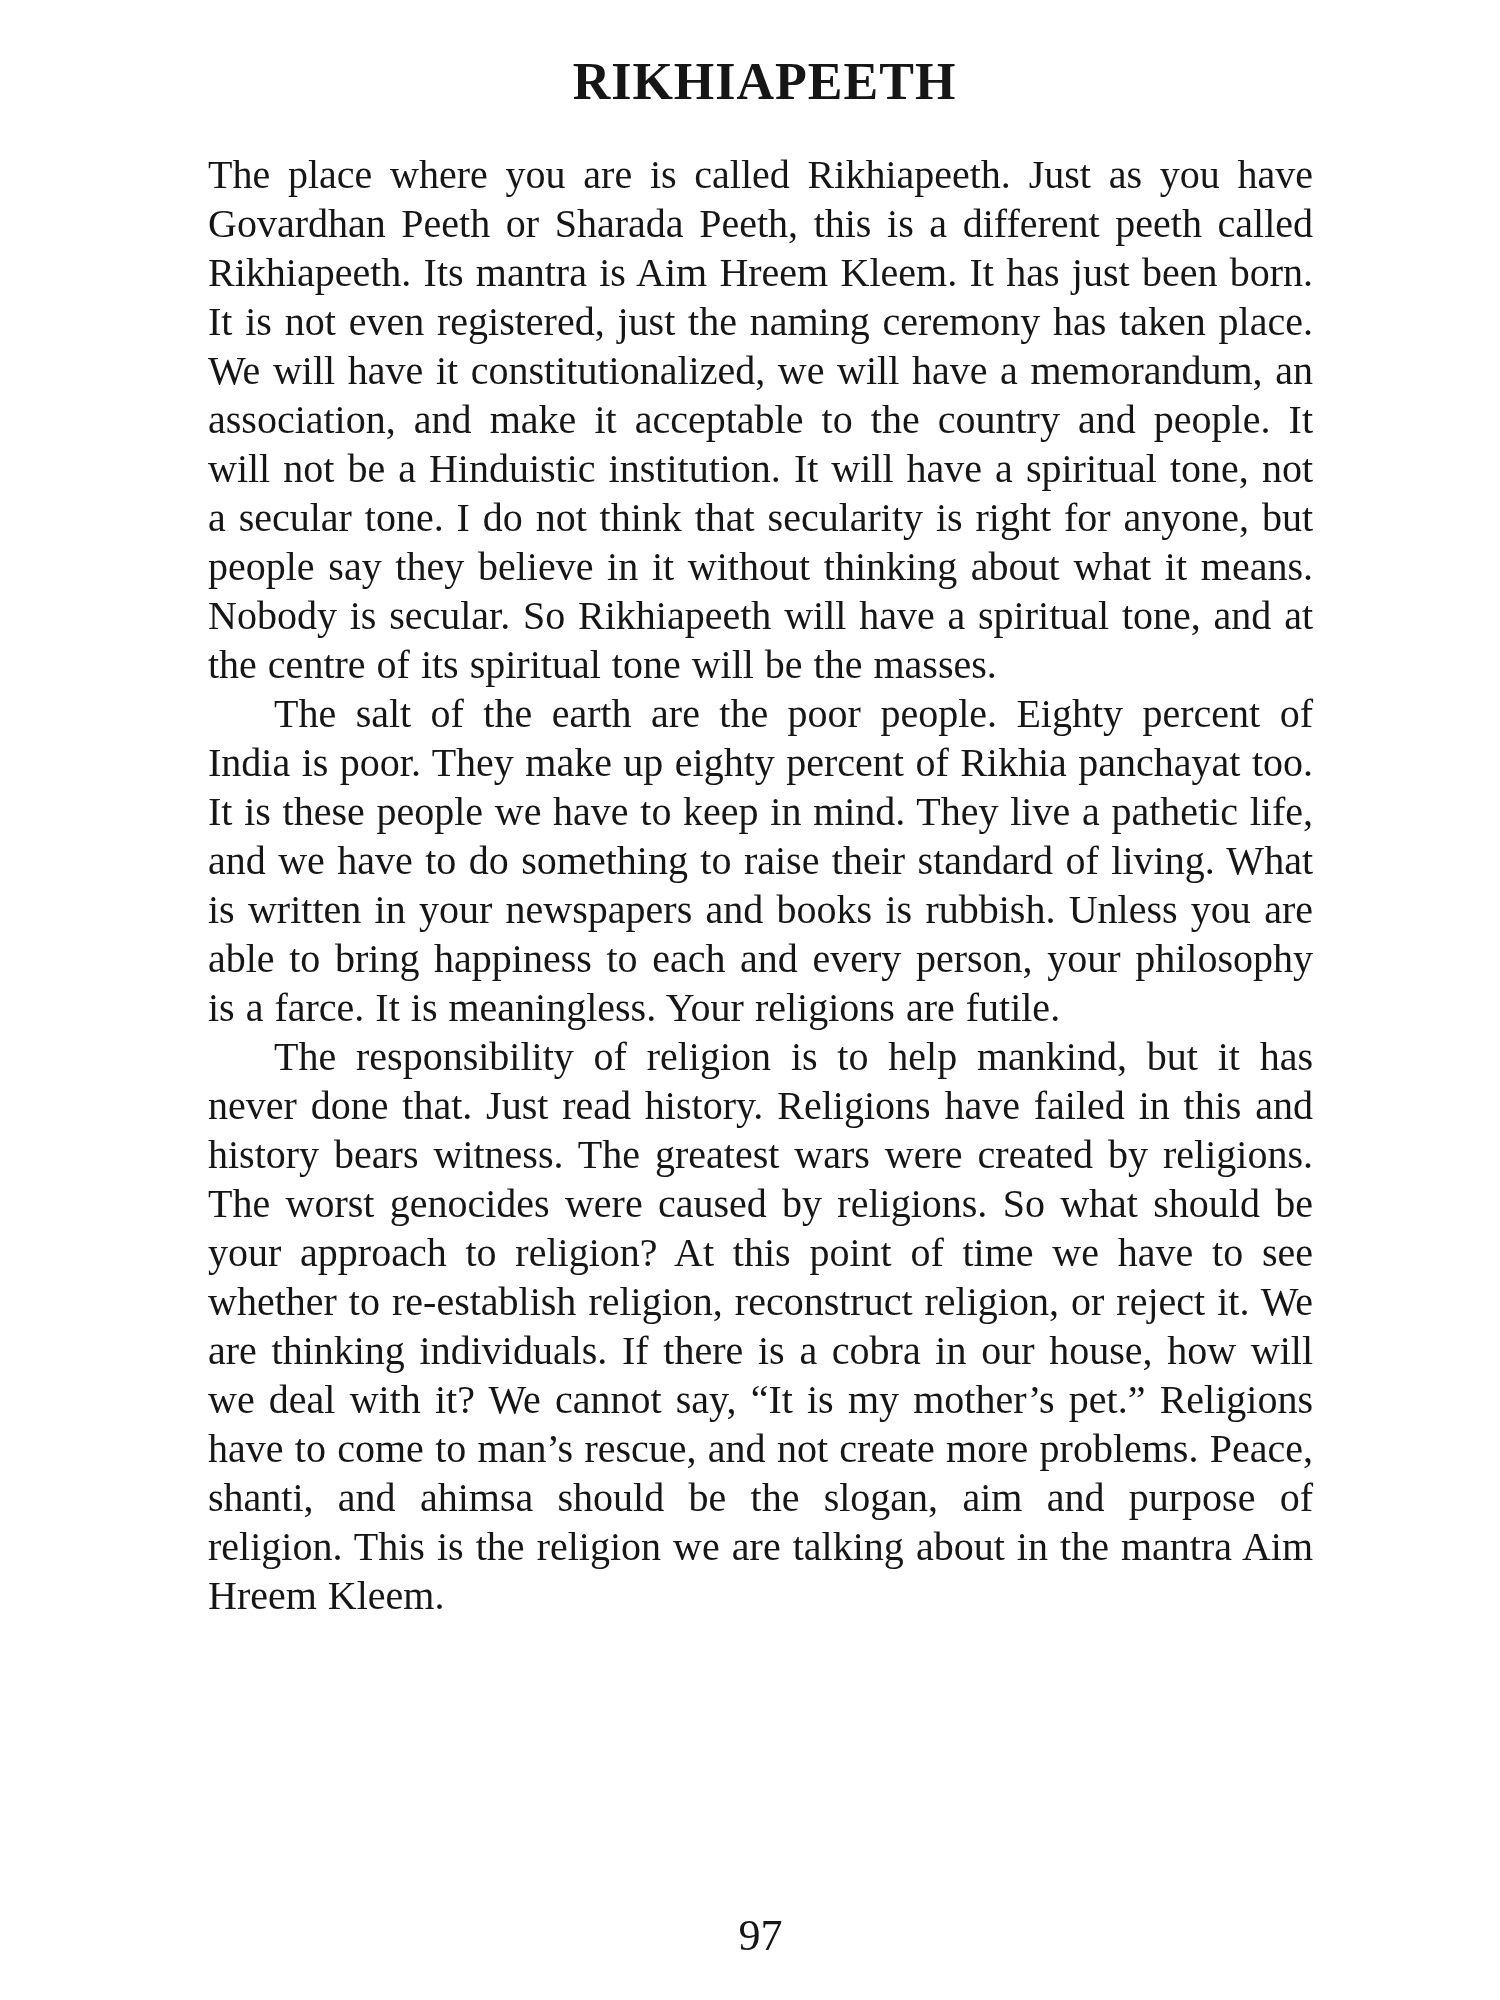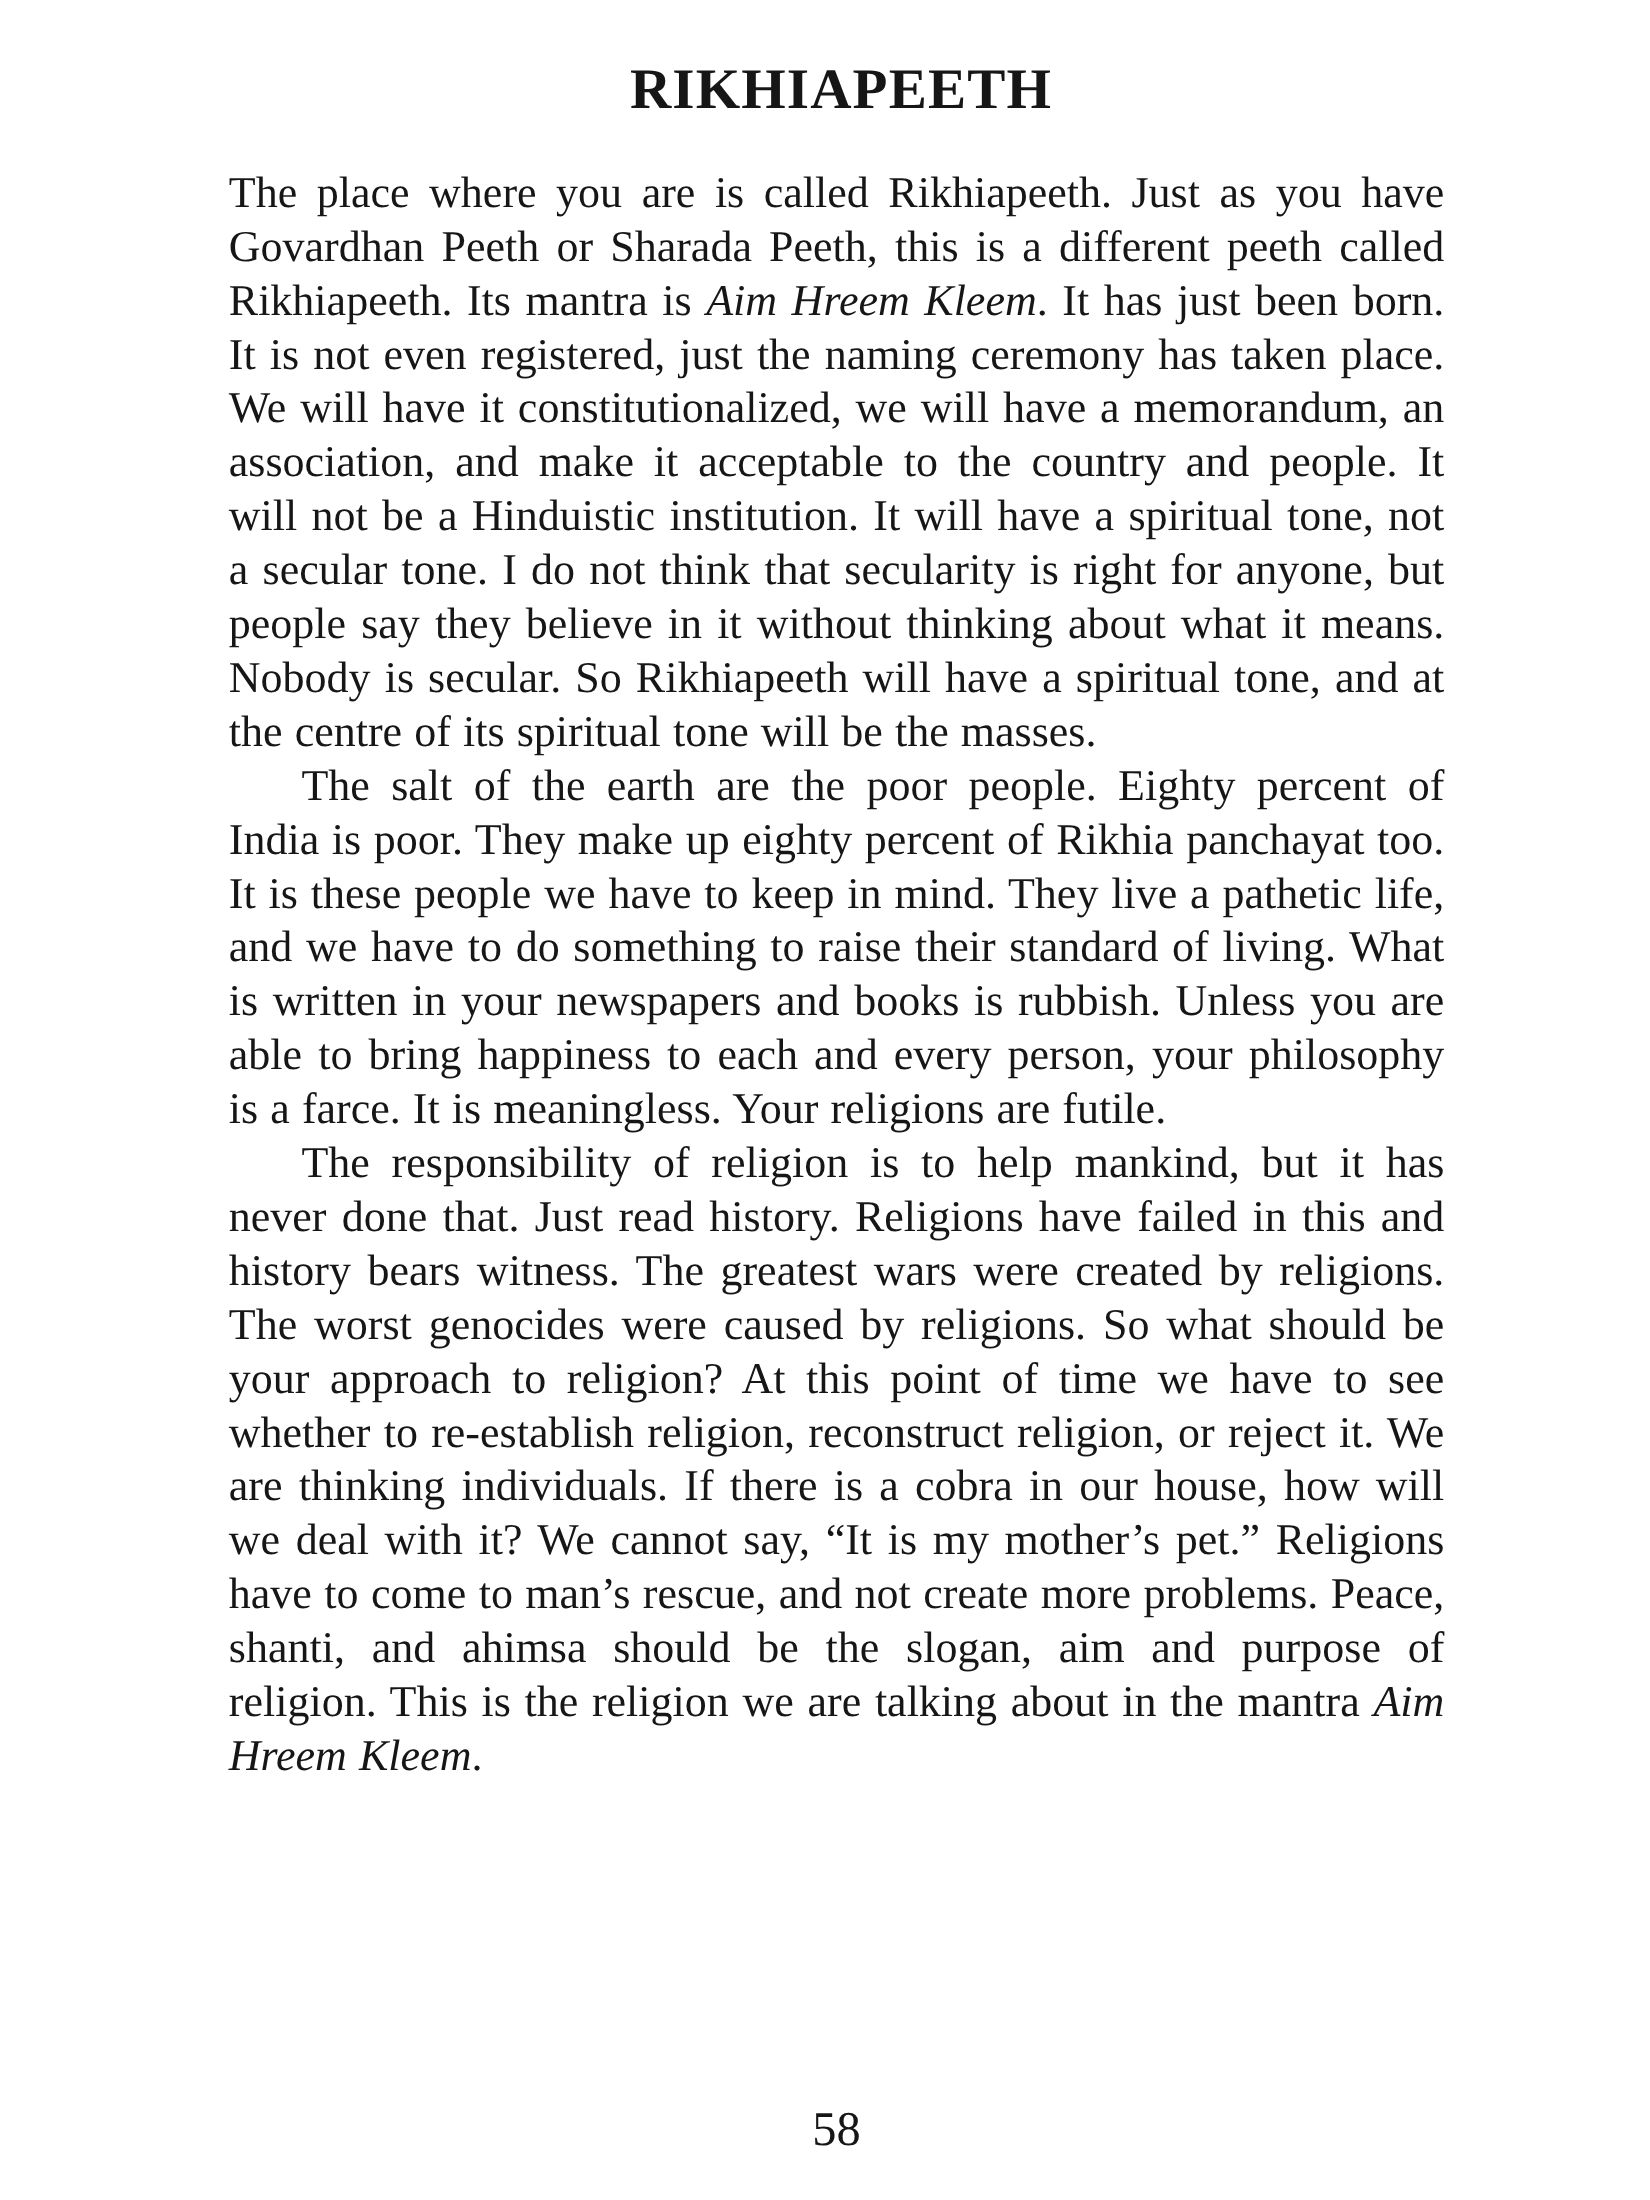--- a/index.html
+++ b/index.html
@@ -39,21 +39,20 @@
     word-spacing: 1px;
   }
   .body-text p {
     margin: 0;
     padding: 0;
   }
   .body-text p.indented {
     text-indent: 66px;
   }
   .it {
-    font-style: italic;
   }
   .page-number {
     position: absolute;
     top: 1912px;
     left: 208px;
     width: 1105px;
     text-align: center;
     font-size: 44px;
     line-height: 48px;
   }
@@ -68,15 +67,15 @@
   <div class="body-text">
 
     <p><span>The place where you are is called Rikhiapeeth. Just as you have Govardhan Peeth or Sharada Peeth, this is a different peeth called Rikhiapeeth. Its mantra is </span><span class="it">Aim Hreem Kleem</span><span>. It has just been born. It is not even registered, just the naming ceremony has taken place. We will have it constitutionalized, we will have a memorandum, an association, and make it acceptable to the country and people. It will not be a Hinduistic institution. It will have a spiritual tone, not a secular tone. I do not think that secularity is right for anyone, but people say they believe in it without thinking about what it means. Nobody is secular. So Rikhiapeeth will have a spiritual tone, and at the centre of its spiritual tone will be the masses.</span></p>
 
     <p class="indented"><span>The salt of the earth are the poor people. Eighty percent of India is poor. They make up eighty percent of Rikhia panchayat too. It is these people we have to keep in mind. They live a pathetic life, and we have to do something to raise their standard of living. What is written in your newspapers and books is rubbish. Unless you are able to bring happiness to each and every person, your philosophy is a farce. It is meaningless. Your religions are futile.</span></p>
 
     <p class="indented"><span>The responsibility of religion is to help mankind, but it has never done that. Just read history. Religions have failed in this and history bears witness. The greatest wars were created by religions. The worst genocides were caused by religions. So what should be your approach to religion? At this point of time we have to see whether to re-establish religion, reconstruct religion, or reject it. We are thinking individuals. If there is a cobra in our house, how will we deal with it? We cannot say, “It is my mother’s pet.” Religions have to come to man’s rescue, and not create more problems. Peace, shanti, and ahimsa should be the slogan, aim and purpose of religion. This is the religion we are talking about in the mantra </span><span class="it">Aim Hreem Kleem</span><span>.</span></p>
 
   </div>
 
-  <div class="page-number">58</div>
+  <div class="page-number">97</div>
 
 </div>
 
 </body></html>

